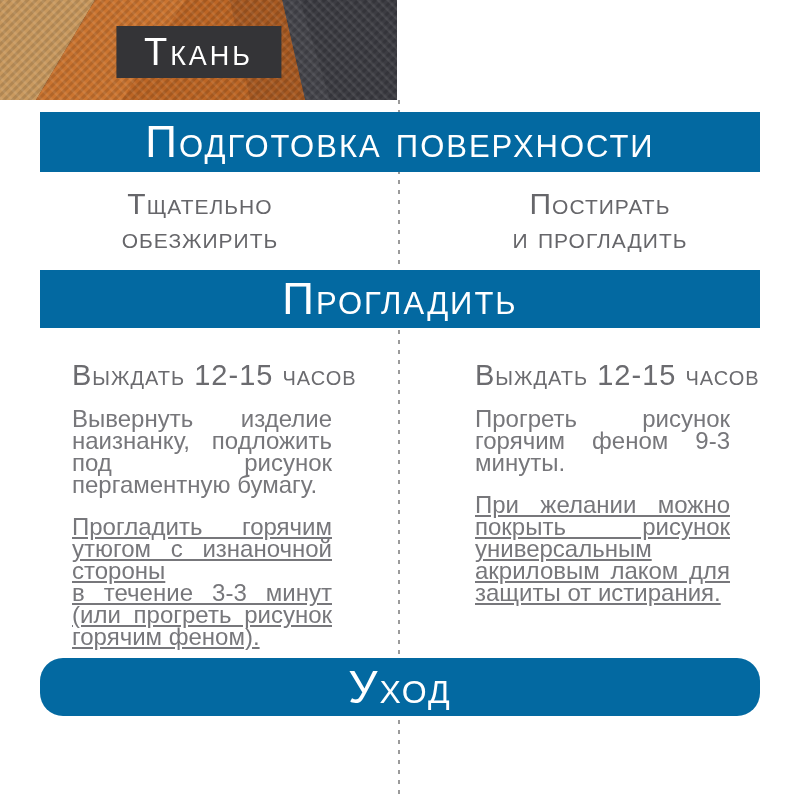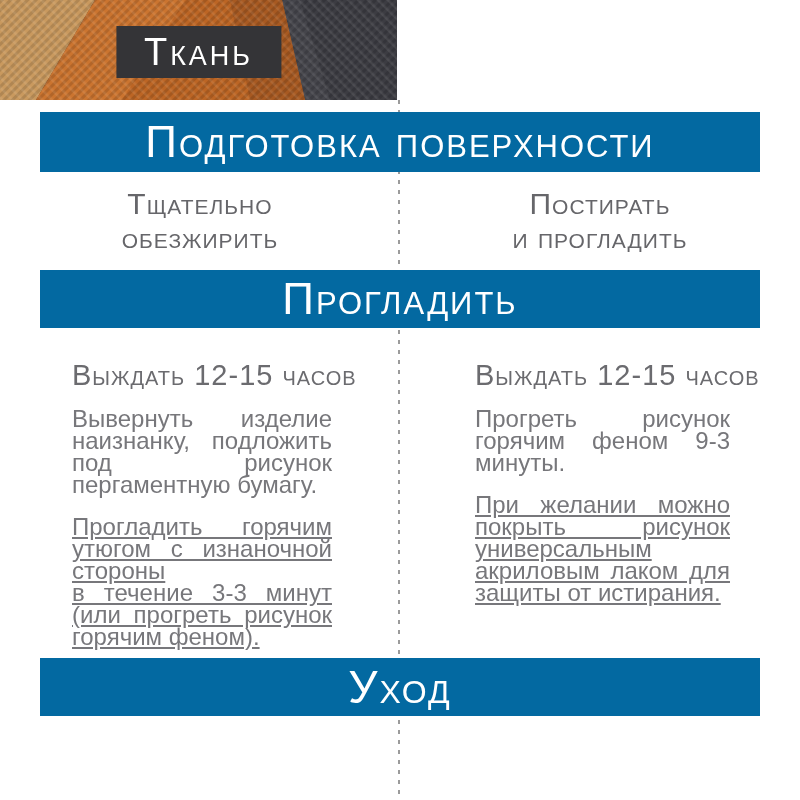--- a/index.html
+++ b/index.html
@@ -33,21 +33,21 @@
   }
   
   .banner{
     position:relative;z-index:2;
     margin:0 40px;background:#0369a1;color:#ffffff;
     display:flex;align-items:center;justify-content:center;
     font-variant:small-caps;letter-spacing:2px;font-weight:400;
   }
   .banner.prep{margin-top:12px;height:60px;font-size:44px;}
   .banner.fix{height:58px;font-size:44px;}
-  .banner.care{height:58px;font-size:46px;}
+  .banner.care{height:58px;font-size:46px;border-radius:23px;}
   
   .row{position:relative;z-index:2;display:flex;width:800px;}
   .col{width:50%;box-sizing:border-box;}
   .col.left{padding:0 68px 0 72px;}
   .col.right{padding:0 70px 0 75px;}
   .subheads{height:98px;}
   .subheads .col{display:flex;align-items:center;justify-content:center;padding:0;}
   .subhead{
     margin:0;font-variant:small-caps;font-size:30px;line-height:1.12;
     color:#66666a;letter-spacing:1px;font-weight:400;

